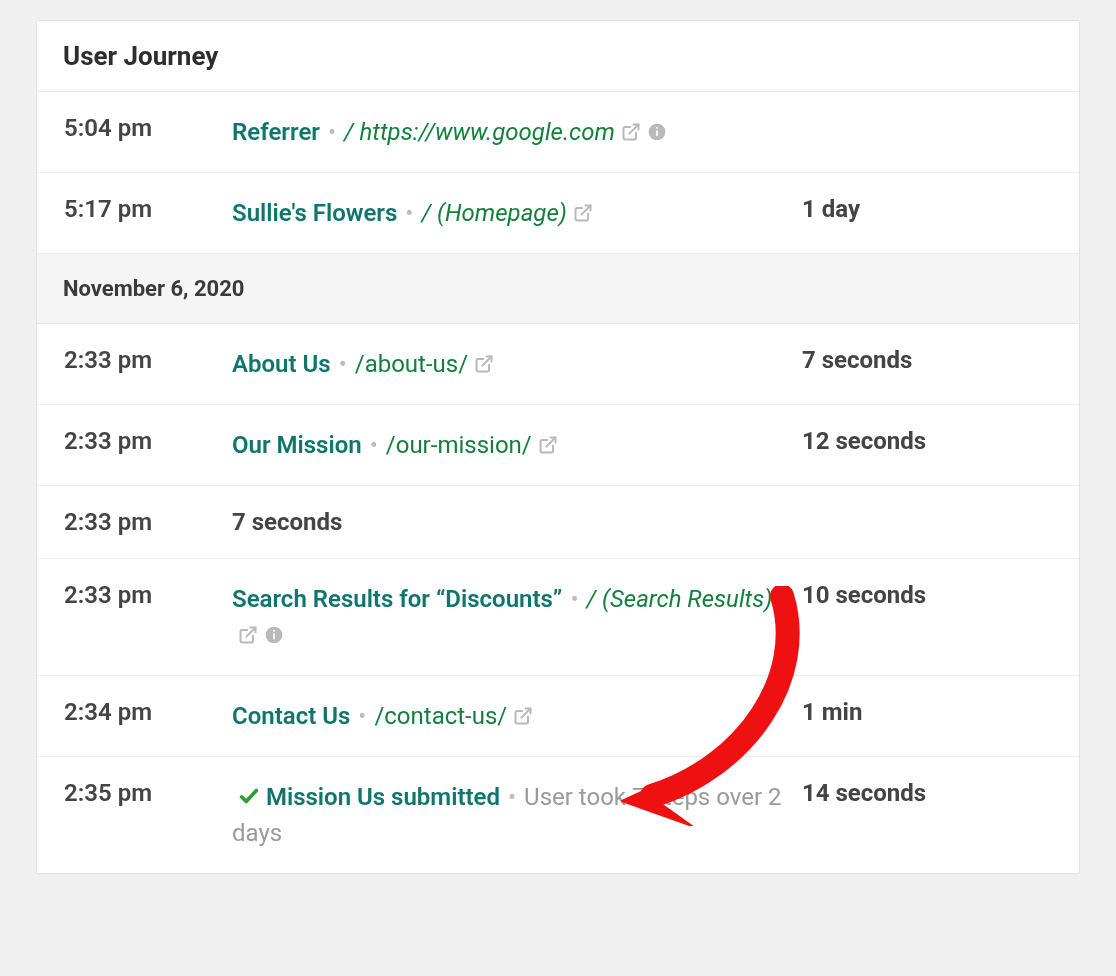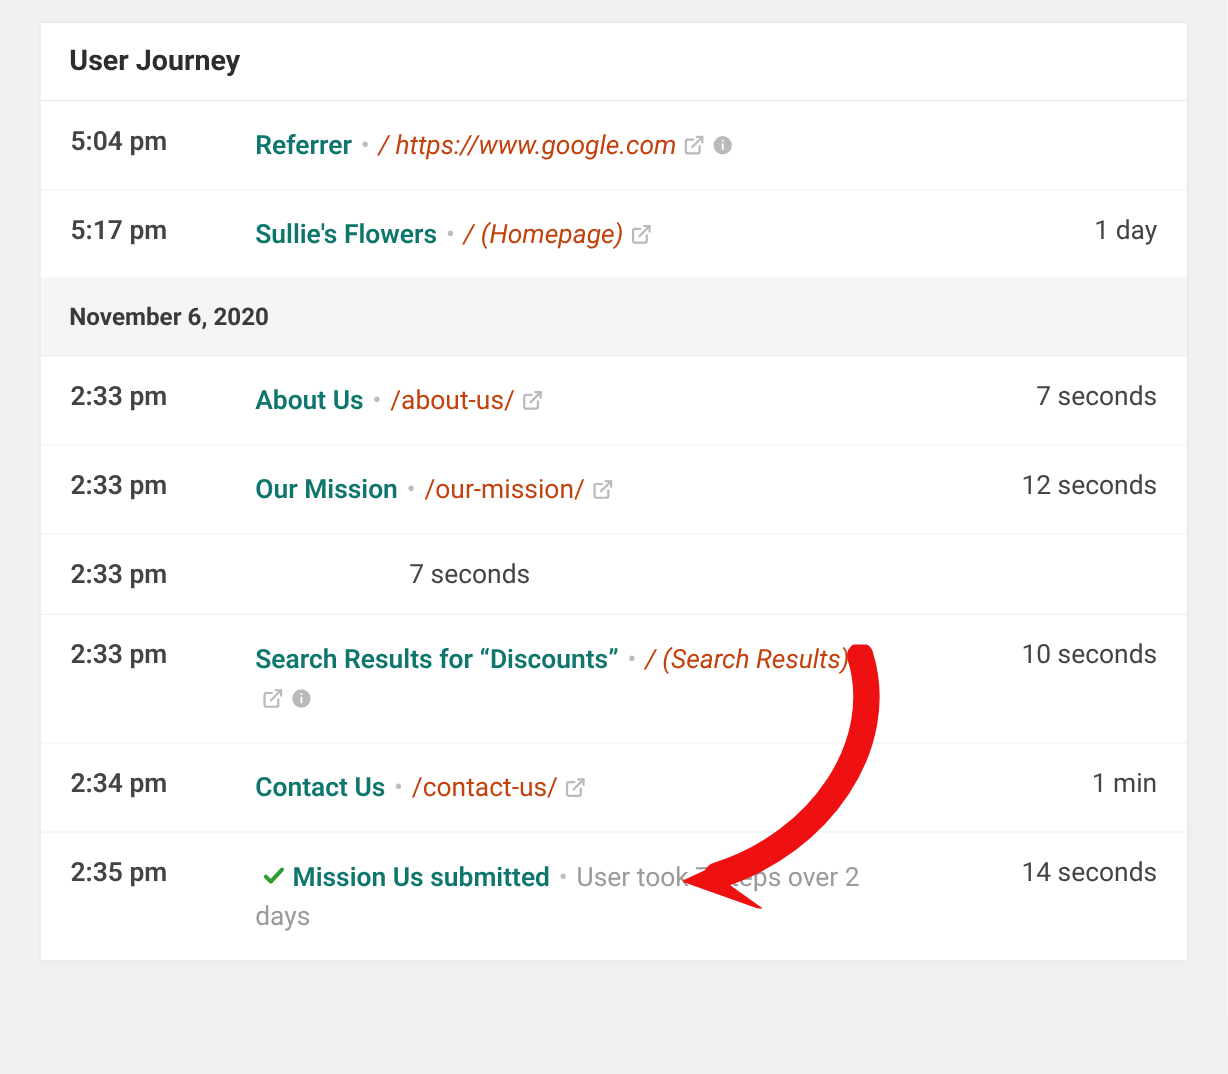--- a/index.html
+++ b/index.html
@@ -55,33 +55,33 @@
   }
   .col-main {
     flex: 1 1 auto;
     padding-right: 20px;
     line-height: 1.5;
   }
   .col-dur {
     width: 250px;
     flex: 0 0 250px;
     color: #444;
-    font-weight: 400;
-    text-align: right;
+    font-weight: 700;
+    text-align: left;
   }
   .title-text {
     color: #0f766e;
     font-weight: 600;
   }
   .dot {
     color: #bdbdbd;
     margin: 0 8px;
   }
   .path {
-    color: #c2410c;
+    color: #15803d;
     font-style: italic;
   }
   .path.no-italic { font-style: normal; }
   .meta {
     color: #9a9a9a;
   }
   .external-icon, .info-icon, .check-icon {
     display: inline-block;
     vertical-align: -2px;
     margin-left: 6px;

